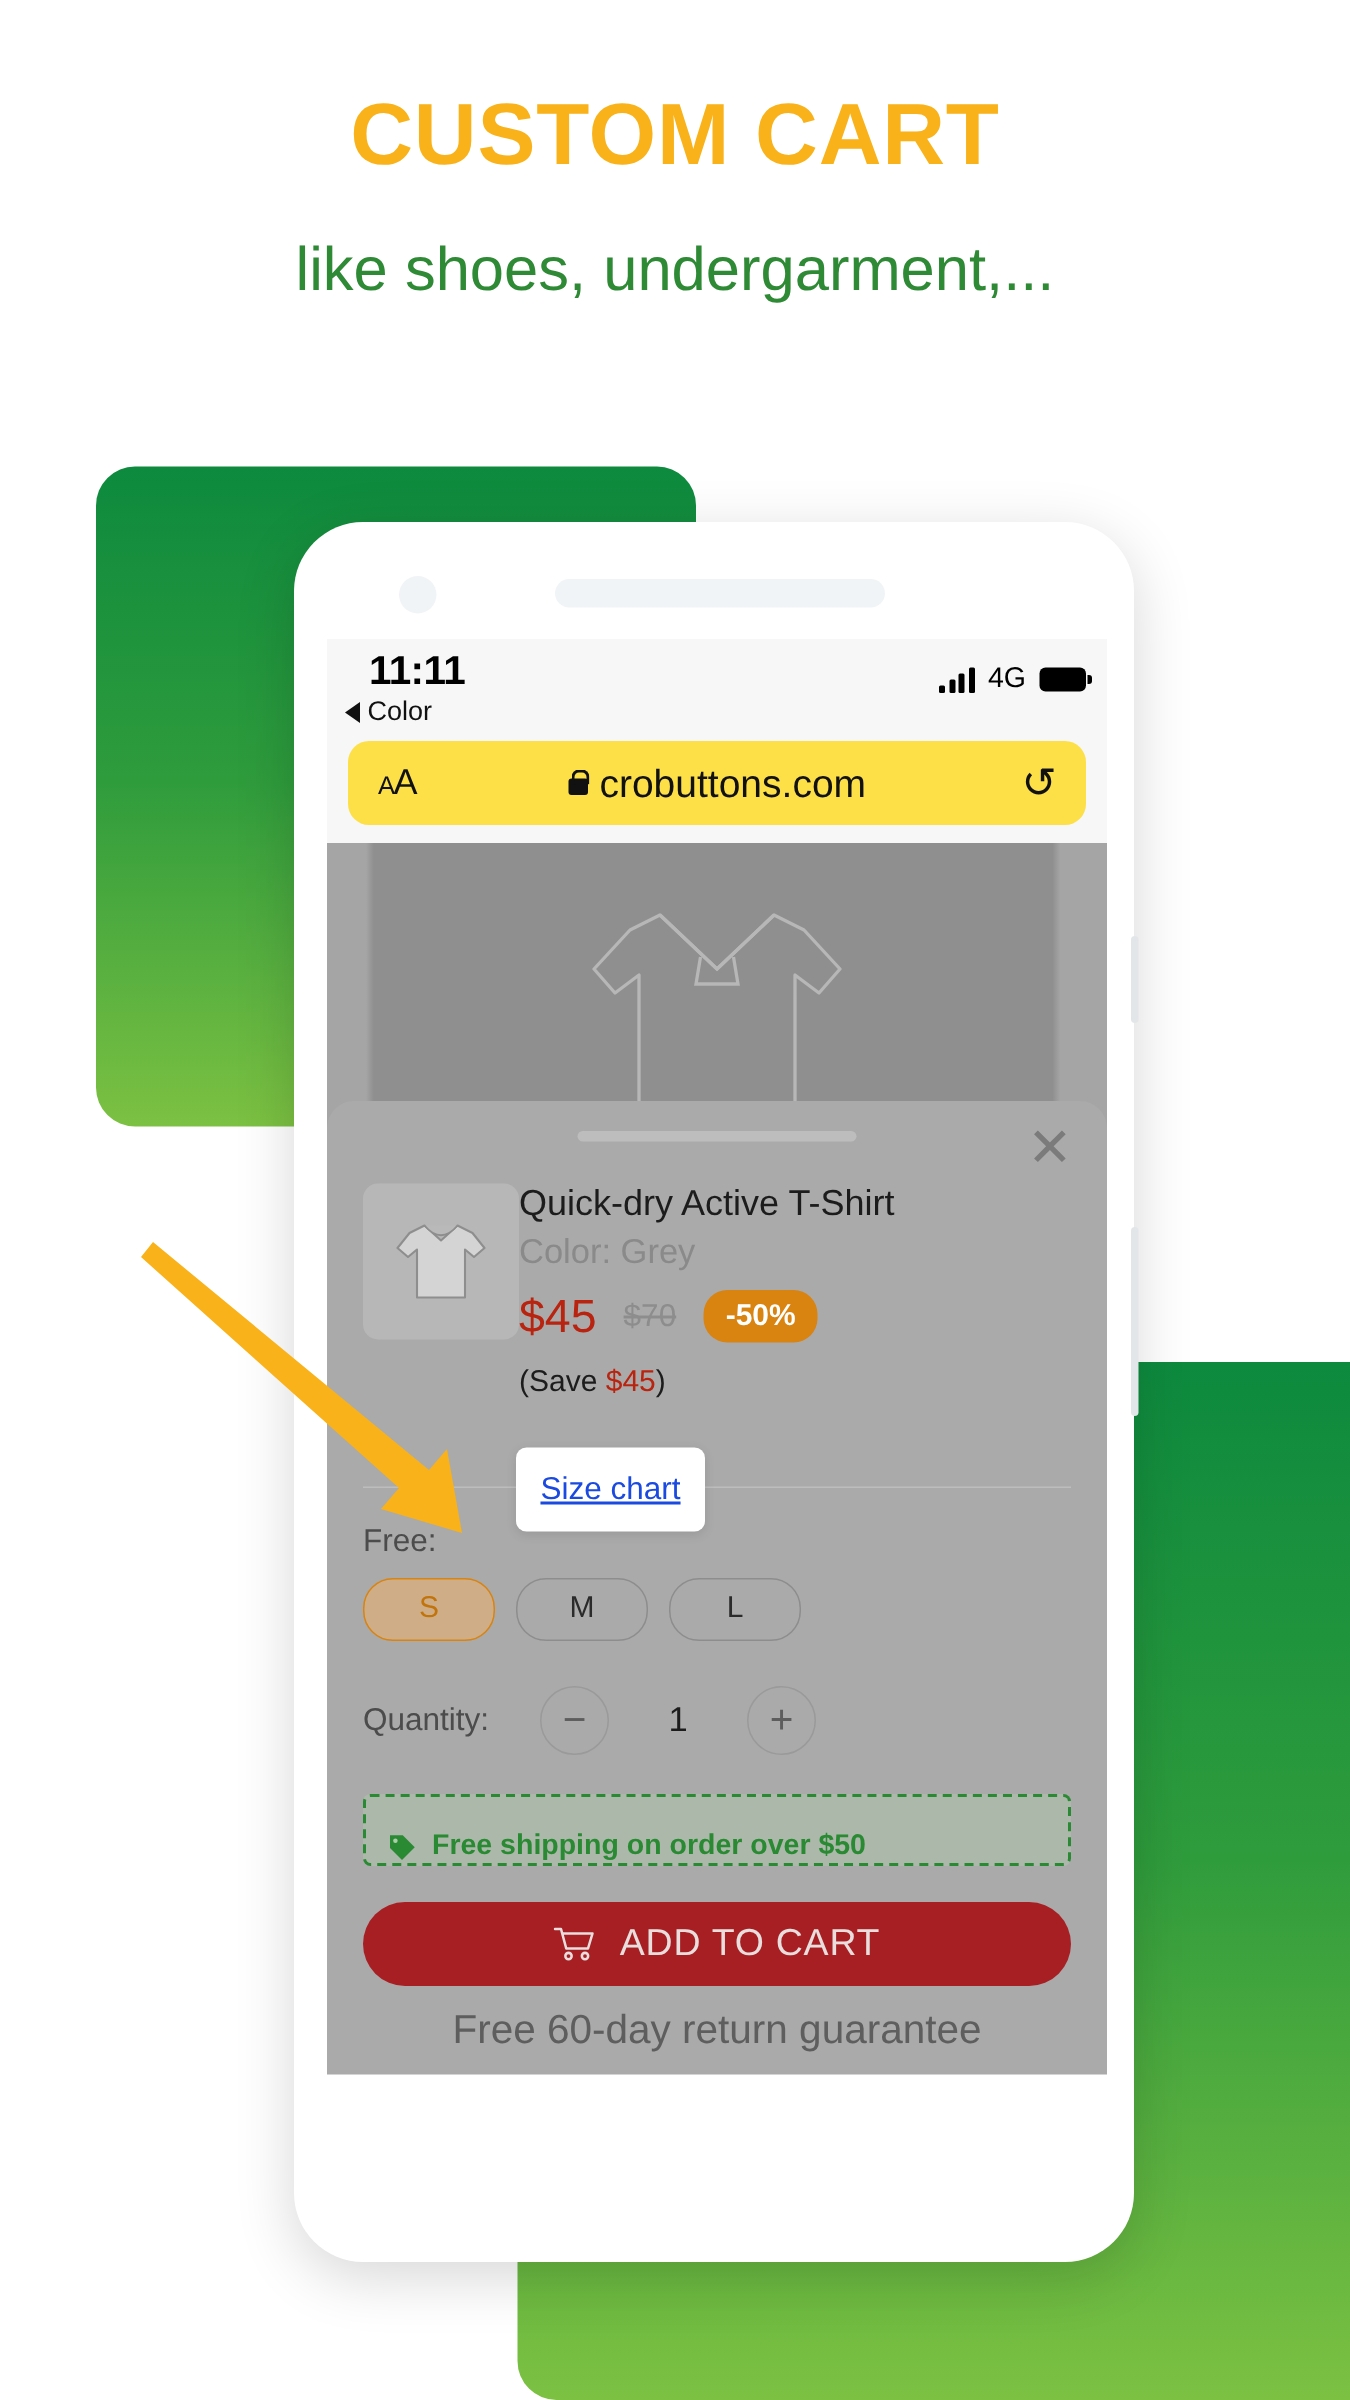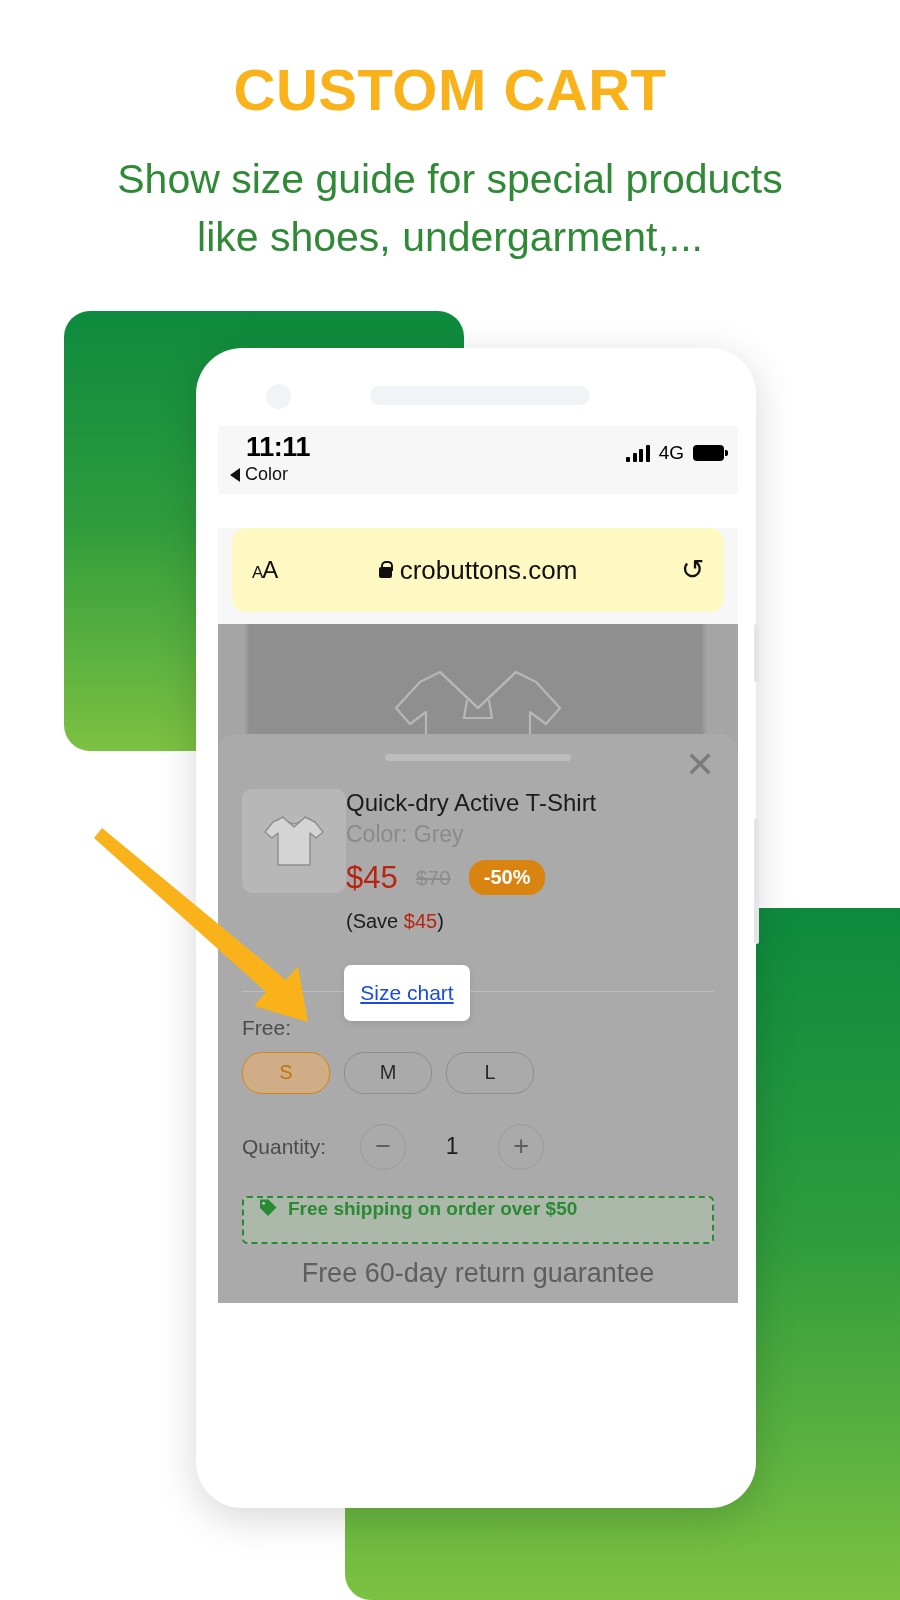--- a/index.html
+++ b/index.html
@@ -171,27 +171,26 @@
   }
   .batt::after {
     content: ""; position: absolute; right: -4px; top: 5px;
     width: 3px; height: 6px; background: #000; border-radius: 0 2px 2px 0;
   }
 
   
   .urlbar-wrap { background: #f7f7f7; padding: 0 14px 12px 14px; }
   .urlbar {
     height: 52px;
-    background: #fef9c3;
+    background: #fde047;
     border-radius: 14px;
     display: flex;
     align-items: center;
-    padding: 16px 20px;
+    padding: 2px 20px;
     position: relative;
-    margin-top: 34px;
   }
   .aa { font-size: 24px; color: #111; letter-spacing: -1px; }
   .aa small { font-size: 17px; }
   .url-center {
     position: absolute;
     left: 0; right: 0;
     display: flex;
     align-items: center;
     justify-content: center;
     gap: 8px;
@@ -314,21 +313,21 @@
   }
   .qty-val { font-size: 23px; color: #1c1c1c; min-width: 24px; text-align: center; }
 
   
   .ship {
     margin: 26px 24px 0 24px;
     border: 2px dashed #2a8a33;
     border-radius: 5px;
     background: rgba(175,205,170,0.45);
     height: 44px;
-    display: flex; align-items: flex-start; gap: 10px;
+    display: flex; align-items: flex-end; gap: 10px;
     padding: 0 14px;
   }
   .ship-text { font-size: 19px; font-weight: 700; color: #2a8a33; }
 
   
   .cta {
     margin: 24px 24px 0 24px;
     height: 56px;
     background: #a71f22;
     border-radius: 28px;
@@ -347,21 +346,20 @@
   
   .arrow { position: absolute; left: 80px; top: 790px; width: 290px; height: 240px; }
 </style>
 </head>
 <body>
 
 <div class="stage">
 
   <div class="headline">CUSTOM CART</div>
   <div class="subhead">
-    <span class="l2">Show size guide for special products</span>
     <span class="l2">like shoes, undergarment,...</span>
   </div>
 
   <div class="green-left"></div>
   <div class="green-right"></div>
 
   <div class="phone">
     <div class="phone-btn b1"></div>
     <div class="phone-btn b2"></div>
     <div class="speaker-dot"></div>
@@ -452,20 +450,28 @@
         </div>
 
         <div class="ship">
           <svg width="20" height="20" viewBox="0 0 20 20">
             <path d="M10.5 1.5 L18.5 9.5 L10 18 L2 10 L2 1.5 Z" fill="#2a8a33"></path>
             <circle cx="5.6" cy="5.2" r="1.5" fill="#aecdaa"></circle>
           </svg>
           <span class="ship-text">Free shipping on order over $50</span>
         </div>
 
+        <div class="cta">
+          <svg width="28" height="26" viewBox="0 0 28 26">
+            <path d="M1 3 L5 3 L8.5 16 L23 16 L26 6 L6.5 6" fill="none" stroke="#e8dede" stroke-width="1.7" stroke-linejoin="round" stroke-linecap="round"></path>
+            <circle cx="10" cy="21" r="2.1" fill="none" stroke="#e8dede" stroke-width="1.7"></circle>
+            <circle cx="21" cy="21" r="2.1" fill="none" stroke="#e8dede" stroke-width="1.7"></circle>
+          </svg>
+          <span>ADD TO CART</span>
+        </div>
 
         <div class="guarantee">Free 60-day return guarantee</div>
       </div>
     </div>
   </div>
 
   <svg class="arrow" viewBox="0 0 290 240">
     <path d="M22 38 L206 190 L218 176 L228 232 L174 216 L186 202 L14 48 Z" fill="#f9b219"></path>
   </svg>
 

